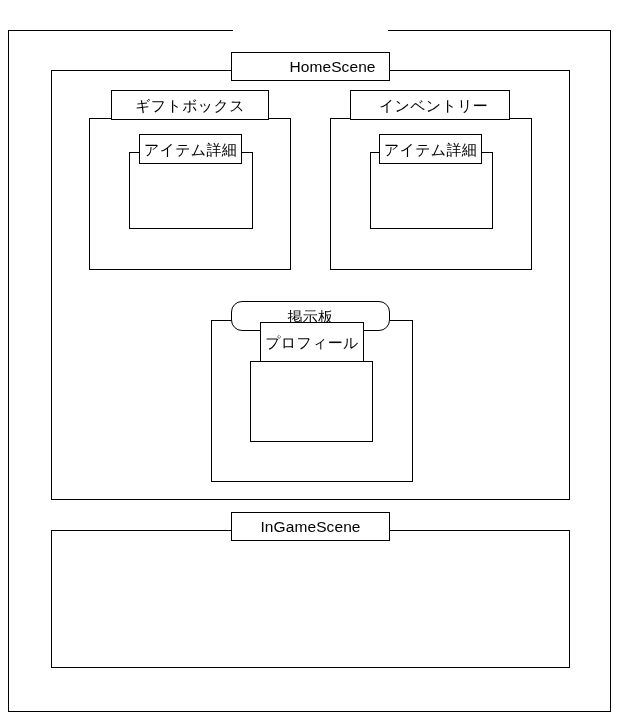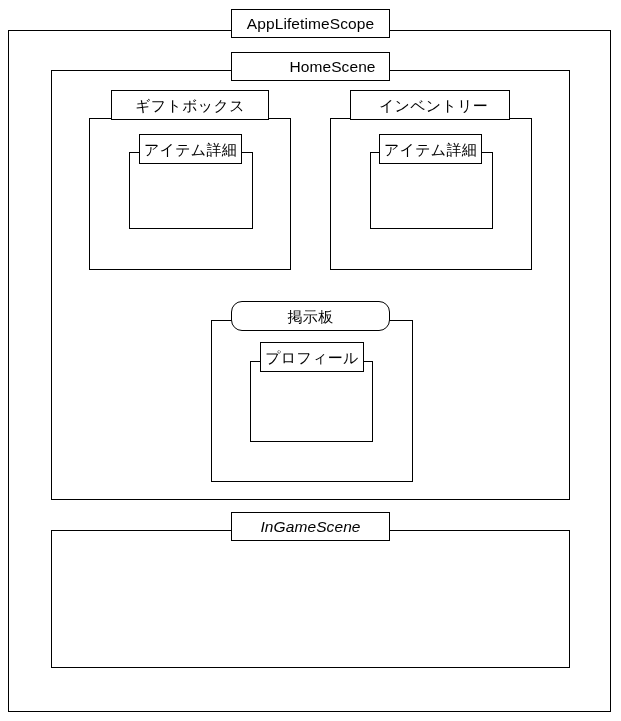--- a/index.html
+++ b/index.html
@@ -67,23 +67,20 @@
     background: #ffffff;
     z-index: 3;
   }
 </style>
 </head>
 <body>
 
 <div id="diagram-canvas">
     <div class="scope-box" style="left: 8px; top: 30px; width: 603px; height: 682px;"></div>
     <div class="border-mask" style="left: 232.6px; top: 28px; width: 155.8px; height: 5px;"></div>
-    <div class="scope-label label-latin" style="left: 231px; top: 9px; width: 159px; height: 29px;">
-      <span class="scope-label-text">AppLifetimeScope</span>
-    </div>
     <div class="scope-box" style="left: 51px; top: 70px; width: 519px; height: 430px;"></div>
     <div class="border-mask" style="left: 232.6px; top: 68px; width: 155.8px; height: 5px;"></div>
     <div class="scope-label label-latin" style="left: 231px; top: 52px; width: 159px; height: 29px; padding-left: 44px;">
       <span class="scope-label-text">HomeScene</span>
     </div>
     <div class="scope-box" style="left: 89px; top: 118px; width: 202px; height: 152px;"></div>
     <div class="border-mask" style="left: 112.6px; top: 116px; width: 154.8px; height: 5px;"></div>
     <div class="scope-label label-cjk" style="left: 111px; top: 90px; width: 158px; height: 30px;">
       <span class="scope-label-text">ギフトボックス</span>
     </div>
@@ -102,21 +99,21 @@
     <div class="scope-label label-cjk" style="left: 379px; top: 134px; width: 103px; height: 30px;">
       <span class="scope-label-text">アイテム詳細</span>
     </div>
     <div class="scope-box" style="left: 211px; top: 320px; width: 202px; height: 162px;"></div>
     <div class="border-mask" style="left: 232.6px; top: 318px; width: 155.8px; height: 5px;"></div>
     <div class="scope-label label-cjk" style="left: 231px; top: 301px; width: 159px; height: 30px; border-radius: 11px;">
       <span class="scope-label-text">掲示板</span>
     </div>
     <div class="scope-box" style="left: 250px; top: 361px; width: 123px; height: 81px;"></div>
     <div class="border-mask" style="left: 261.6px; top: 359px; width: 100.8px; height: 5px;"></div>
-    <div class="scope-label label-cjk" style="left: 260px; top: 342px; width: 104px; height: 30px;">
+    <div class="scope-label label-cjk" style="left: 260px; top: 322px; width: 104px; height: 40px;">
       <span class="scope-label-text">プロフィール</span>
     </div>
     <div class="scope-box" style="left: 51px; top: 530px; width: 519px; height: 138px;"></div>
     <div class="border-mask" style="left: 232.6px; top: 528px; width: 155.8px; height: 5px;"></div>
-    <div class="scope-label label-latin" style="left: 231px; top: 512px; width: 159px; height: 29px; font-style: italic;">
+    <div class="scope-label label-latin" style="left: 231px; top: 512px; width: 159px; height: 29px;">
       <span class="scope-label-text">InGameScene</span>
     </div>
   </div>
 
 </body></html>

